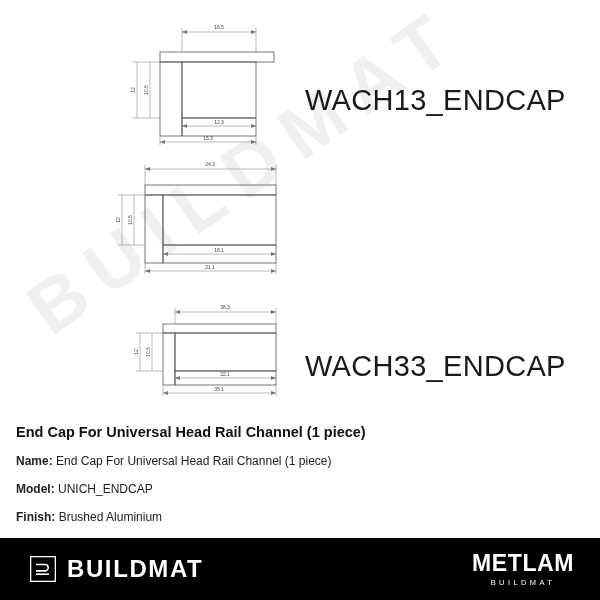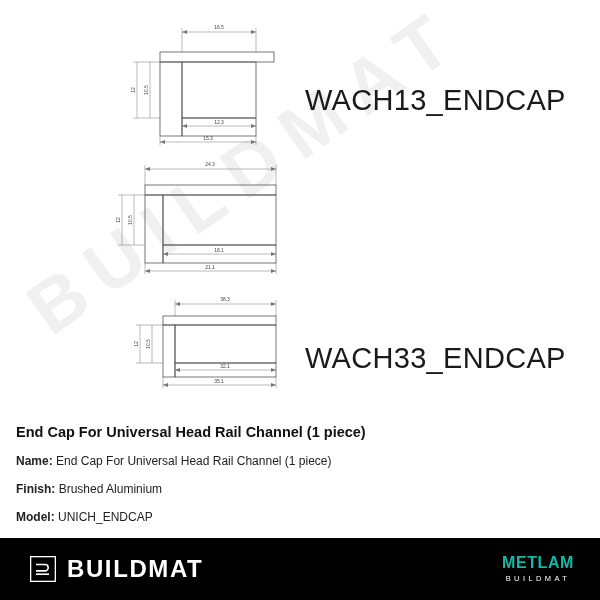--- a/index.html
+++ b/index.html
@@ -124,22 +124,22 @@
     font-size: 24px;
     font-weight: bold;
     letter-spacing: 1.6px;
   }
   .brand-right {
     padding-right: 26px;
     text-align: center;
     line-height: 1;
   }
   .metlam-name {
-    color: #14b8a6;
-    font-size: 16px;
+    color: #ffffff;
+    font-size: 23px;
     font-weight: bold;
     letter-spacing: 0.6px;
   }
   .metlam-sub {
     color: #ffffff;
     font-size: 7.5px;
     letter-spacing: 3.4px;
     margin-top: 4px;
   }
 </style>
@@ -242,21 +242,21 @@
         <line x1="145" y1="116" x2="276" y2="116"></line>
         <line x1="145" y1="108" x2="145" y2="119"></line>
         <line x1="276" y1="108" x2="276" y2="119"></line>
         <path d="M145 116 l5 -2 v4 z" fill="#777" stroke="none"></path>
         <path d="M276 116 l-5 -2 v4 z" fill="#777" stroke="none"></path>
       </g>
       <text x="210" y="114" text-anchor="middle">21.1</text>
     </svg>
   </div>
 
-  <div class="drawing-row" style="top:292px; height:120px;text-decoration:underline;">
+  <div class="drawing-row" style="top:300px; height:120px;text-decoration:underline;">
     <svg class="cad" width="600" height="120" viewBox="0 0 600 120">
       <g stroke="#555" stroke-width="0.8" fill="none">
         <rect x="163" y="24" width="113" height="9"></rect>
         <rect x="163" y="33" width="12" height="52"></rect>
         <rect x="175" y="33" width="101" height="38"></rect>
         <rect x="175" y="71" width="101" height="14"></rect>
       </g>
 
       <g stroke="#777" stroke-width="0.5" fill="none">
         <line x1="175" y1="12" x2="276" y2="12"></line>
@@ -297,27 +297,27 @@
 
   <div class="info">
     <div class="info-title">End Cap For Universal Head Rail Channel (1 piece)</div>
 
     <div class="info-line">
       <span class="k">Name:</span>
       <span class="v">End Cap For Universal Head Rail Channel (1 piece)</span>
     </div>
 
     <div class="info-line">
+      <span class="k">Model:</span>
+      <span class="v">UNICH_ENDCAP</span>
+    </div>
+
+    <div class="info-line">
       <span class="k">Finish:</span>
       <span class="v">Brushed Aluminium</span>
-    </div>
-
-    <div class="info-line">
-      <span class="k">Model:</span>
-      <span class="v">UNICH_ENDCAP</span>
     </div>
   </div>
 
   <div class="footer">
     <div class="brand-left">
       <svg class="brand-mark" viewBox="0 0 26 26">
         <rect x="0.5" y="0.5" width="25" height="25" fill="none" stroke="#ffffff" stroke-width="1.6"></rect>
         <path d="M6 8.5 h9 a3.2 3.2 0 0 1 0 6.4 h-9" fill="none" stroke="#ffffff" stroke-width="1.6"></path>
         <path d="M6 18.2 h13" fill="none" stroke="#ffffff" stroke-width="1.6"></path>
       </svg>

